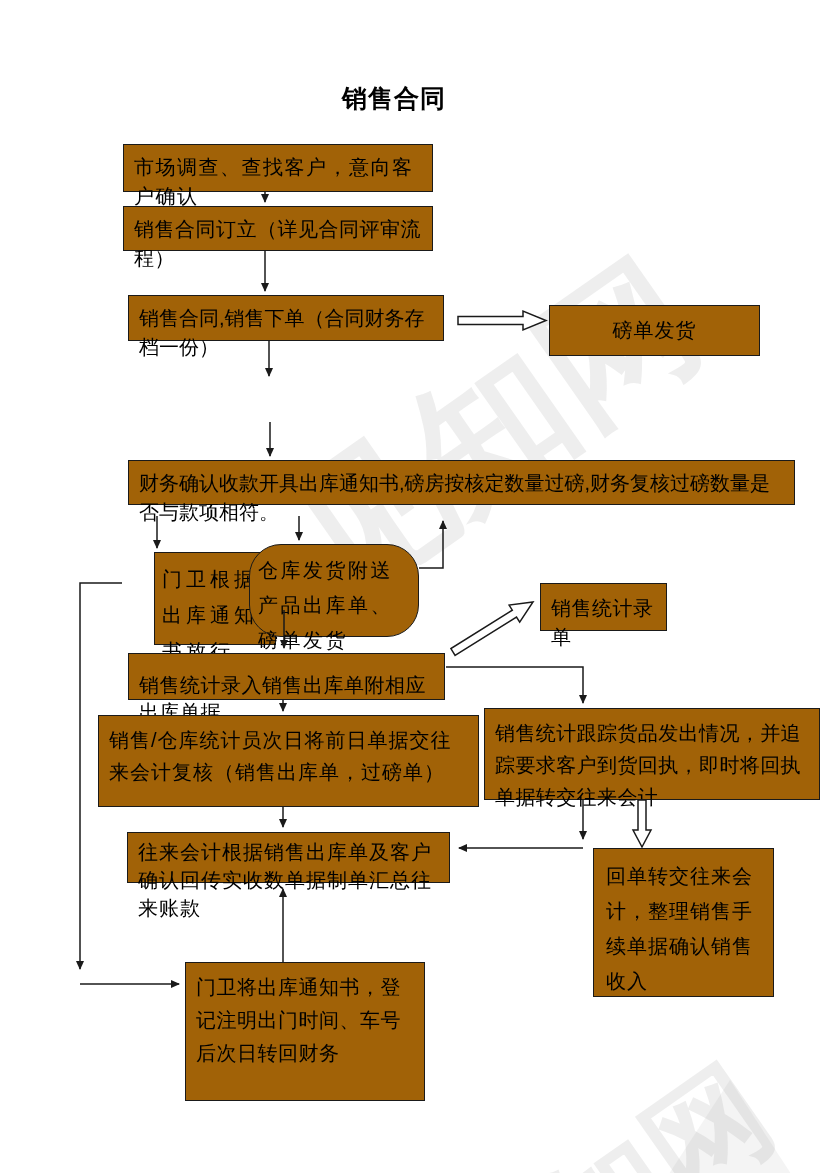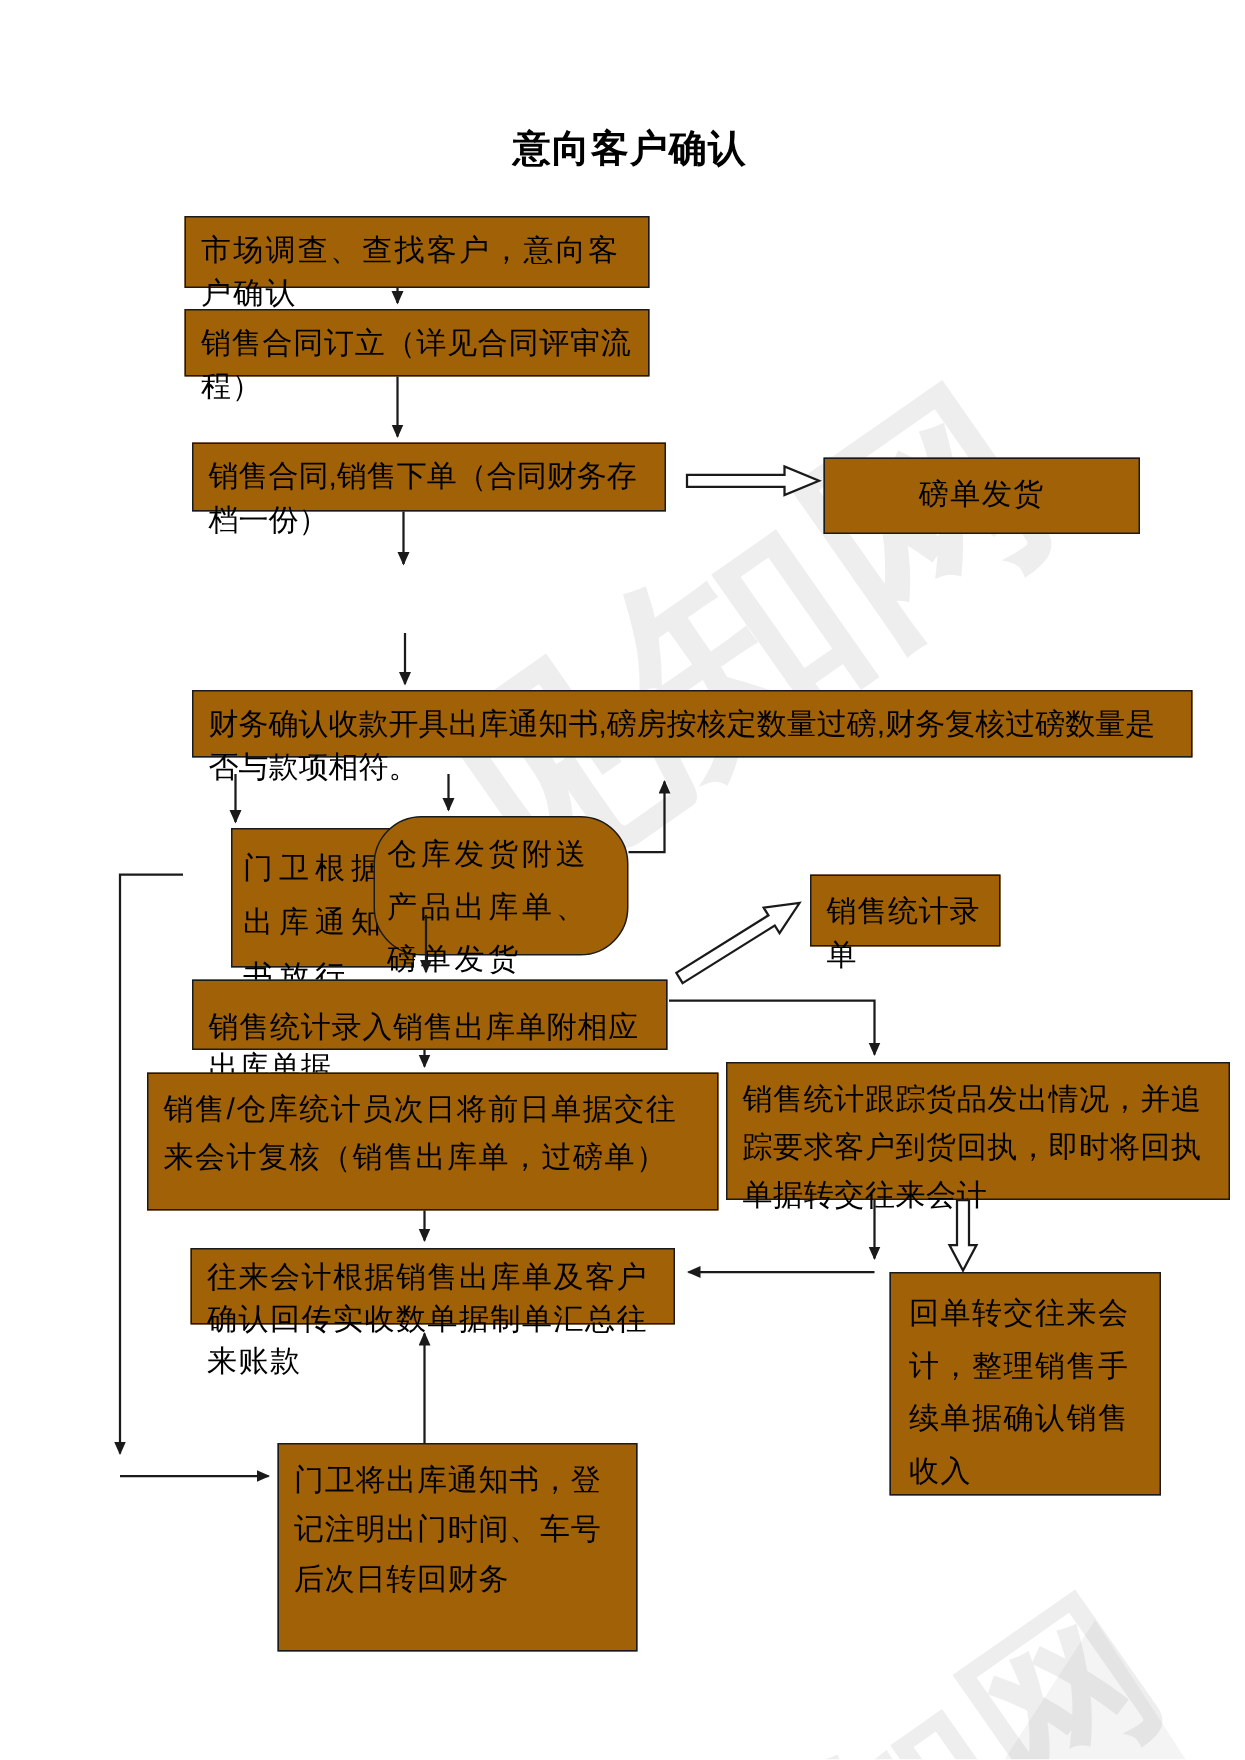--- a/index.html
+++ b/index.html
@@ -66,21 +66,21 @@
 </style>
 </head>
 <body>
 
 <div id="page">
 
   <div class="watermark" style="left:270px;top:330px;">见知网</div>
   <div class="watermark" style="left:430px;top:1120px;font-size:120px;">见知网</div>
   <div class="wm-tri" style="left:600px;top:1080px;"></div>
 
-  <h1 class="title">意向客户确认</h1>
+  <h1 class="title">销售合同</h1>
 
   <div class="node" style="left:123px;top:144px;width:310px;height:48px;letter-spacing:1.5px;">市场调查、查找客户，意向客户确认</div>
 
   <div class="node" style="left:123px;top:206px;width:310px;height:45px;letter-spacing:0.5px;">销售合同订立（详见合同评审流程）</div>
 
   <div class="node" style="left:128px;top:295px;width:316px;height:46px;">销售合同,销售下单（合同财务存档一份）</div>
 
   <div class="node center" style="left:549px;top:305px;width:211px;height:51px;letter-spacing:1px;">磅单发货</div>
 
 

